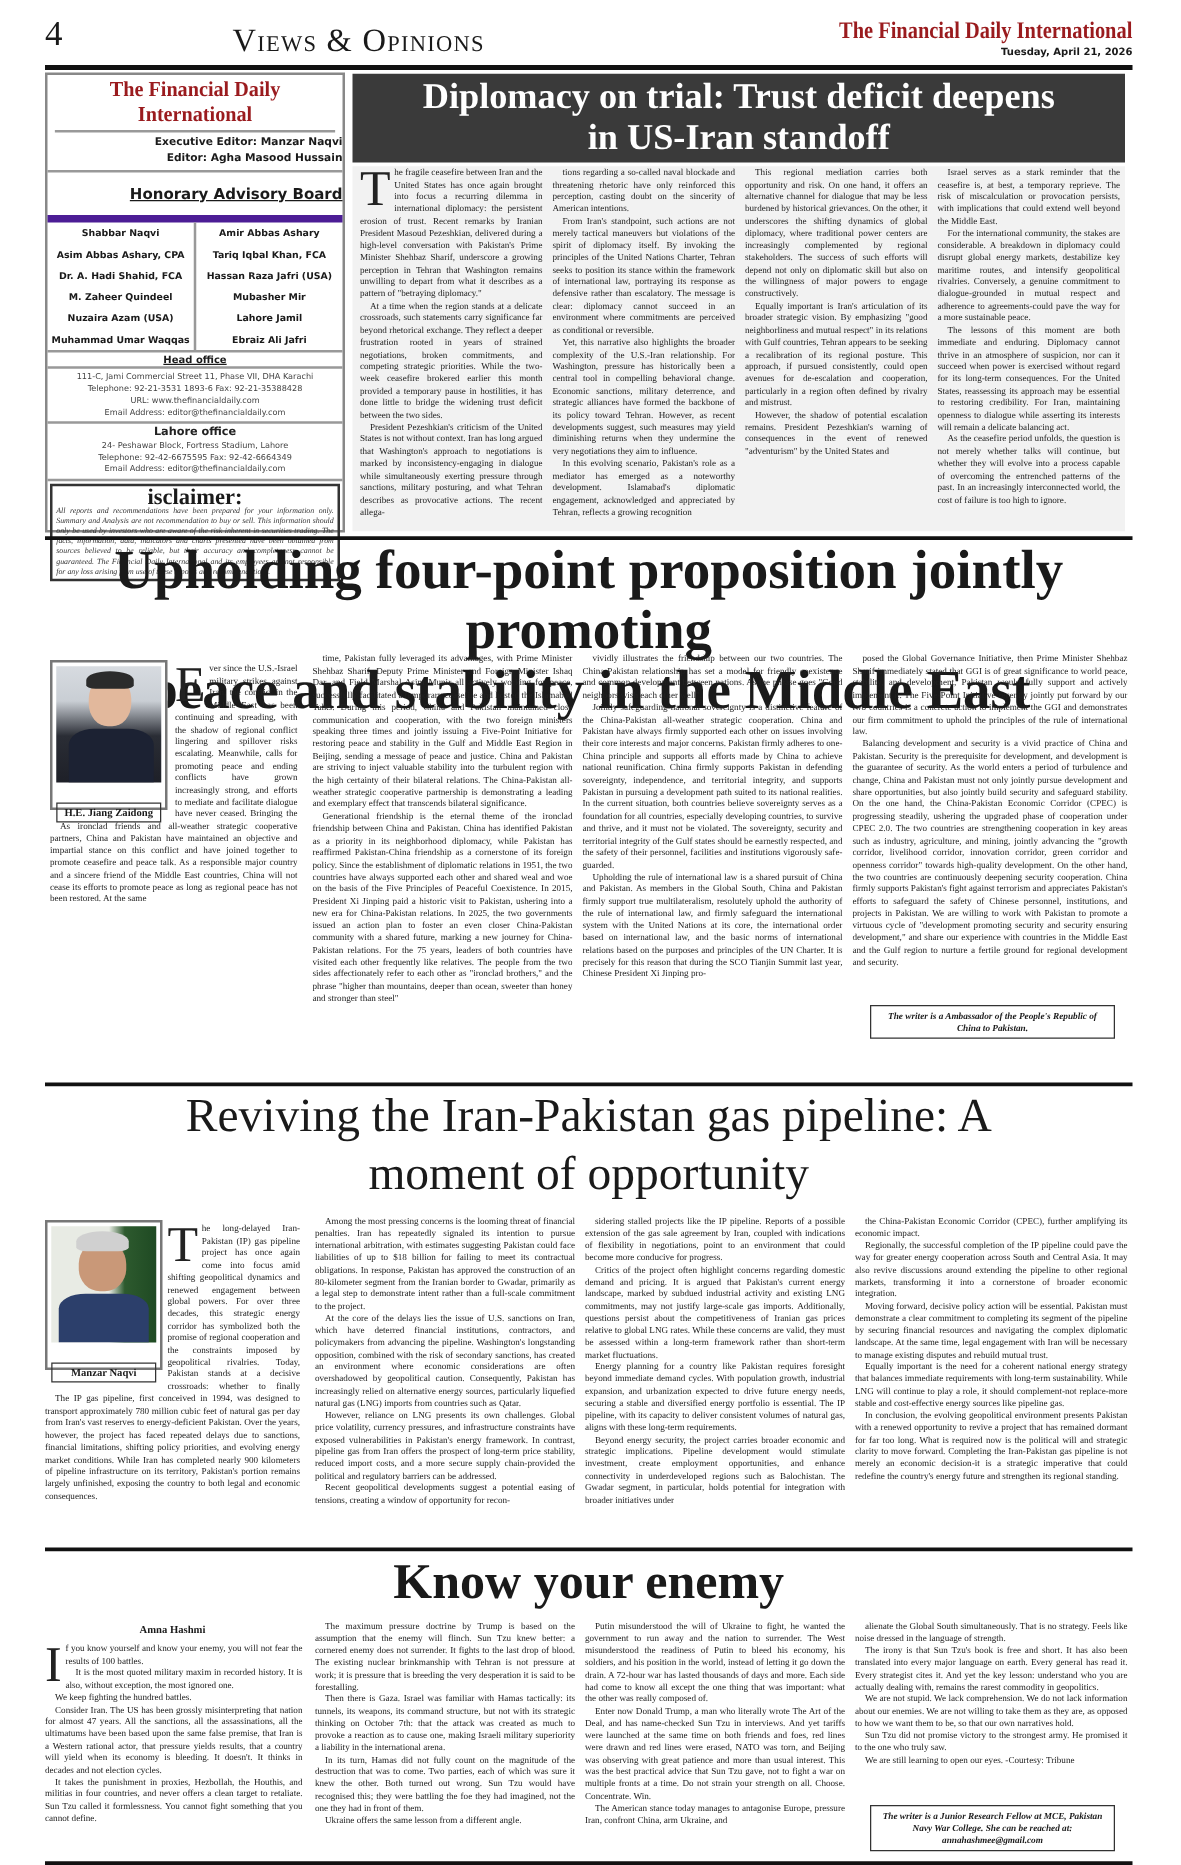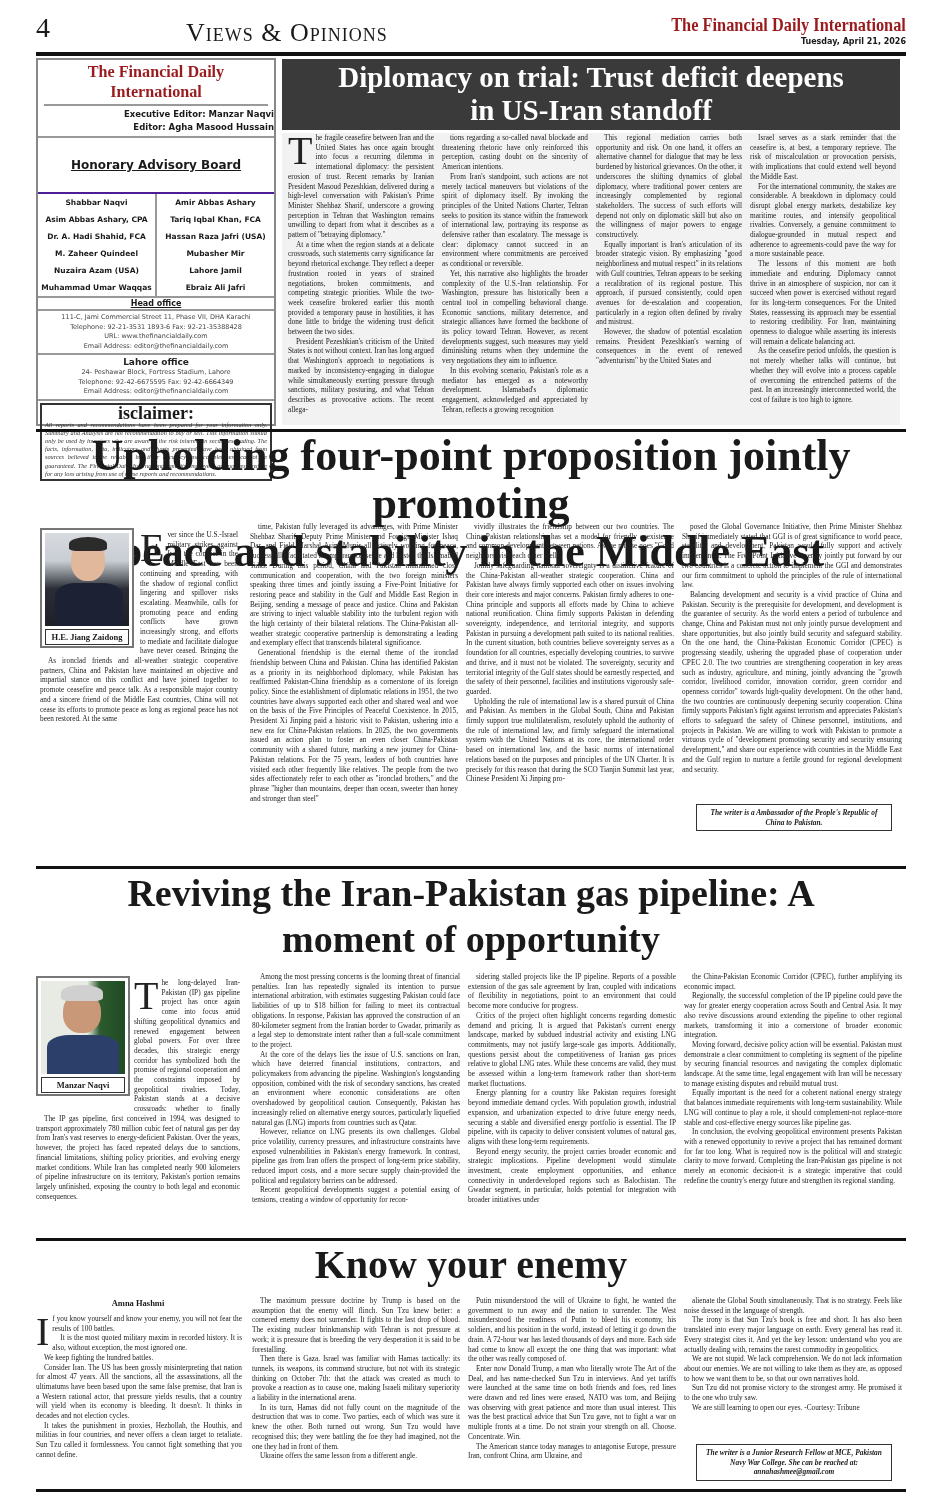--- a/index.html
+++ b/index.html
@@ -10,21 +10,21 @@
   .page-num { position: absolute; left: 0; top: 12px; font-size: 28px; font-family: "Liberation Serif", serif; }
   .section-title { position: absolute; left: 150px; top: 18px; font-size: 26px; font-variant: small-caps; letter-spacing: 1px; font-family: "Liberation Serif", serif; }
   .brand { position: absolute; right: 0; top: 14px; color: #9a1b1e; font-size: 19px; font-family: "Liberation Serif", serif; font-weight: bold; transform: scaleX(0.86); transform-origin: right; }
   .date { position: absolute; right: 0; top: 37px; font-size: 8px; font-weight: bold; font-family: "DejaVu Sans", sans-serif; }
   .mast-rule { position: absolute; left: 36px; top: 52px; width: 870px; height: 4px; background: #111; }
 
   
   .sidebar { position: absolute; left: 36px; top: 58px; width: 240px; height: 368px; border: 2px solid #888; background: #fff; font-family: "DejaVu Sans", sans-serif; }
   .sb-brand { color: #9a1b1e; font-family: "Liberation Serif", serif; font-weight: bold; font-size: 17px; text-align: center; padding: 2px 0; border-bottom: 2px solid #999; transform: scaleX(0.95); }
   .sb-editors { text-align: right; font-size: 8.5px; font-weight: bold; line-height: 13px; padding: 2px 0; border-bottom: 2px solid #999; }
-  .sb-board-title { text-align: center; font-size: 12px; font-weight: bold; text-decoration: underline; padding: 20px 0; border-bottom: 2px solid #4c1d95; }
+  .sb-board-title { text-align: right; font-size: 12px; font-weight: bold; text-decoration: underline; padding: 10px 0; border-bottom: 6px solid #4c1d95; }
   .sb-board { display: flex; border-bottom: 2px solid #999; }
   .sb-col { flex: 1; font-size: 7.5px; font-weight: bold; text-align: center; }
   .sb-col:first-child { border-right: 2px solid #999; }
   .sb-col div { height: 17px; line-height: 17px; white-space: nowrap; }
   .sb-office-title { text-align: center; font-size: 8px; font-weight: bold; text-decoration: underline; padding: 1px 0; border-bottom: 2px solid #999; }
   .sb-office { text-align: center; font-size: 6.5px; line-height: 9.5px; color: #444; padding: 2px 0; border-bottom: 2px solid #999; }
   .sb-lahore-title { font-size: 9px; font-weight: bold; color: #222; text-decoration: none; line-height: 11px; }
   .sb-disclaimer { border: 2px solid #333; margin: 2px; padding: 1px 3px; }
   .sb-disc-title { font-family: "Liberation Serif", serif; font-weight: bold; font-size: 18px; text-align: center; line-height: 15px; }
   .sb-disc-text { font-family: "Liberation Serif", serif; font-style: italic; font-size: 6.3px; line-height: 8.2px; text-align: justify; color: #333; }
@@ -36,25 +36,25 @@
   .col p { text-indent: 8px; }
   .col p.first { text-indent: 0; }
   .dropcap { float: left; font-size: 40px; line-height: 32px; margin: 2px 3px 0 0; font-family: "Liberation Serif", serif; }
 
   .rule { position: absolute; left: 36px; width: 870px; height: 3px; background: #111; }
 
   
   .a2-headline { position: absolute; left: 36px; top: 432px; width: 870px; text-align: center; font-family: "Liberation Serif", serif; font-weight: bold; font-size: 44px; line-height: 48px; color: #1a1a1a; }
   .portrait { position: absolute; border: 2px solid #777; background: #fff; padding: 3px; }
   .portrait .photo { width: 100%; position: relative; overflow: hidden; }
-  .portrait .caption { border: 1.5px solid #333; text-align: center; font-weight: bold; font-size: 8.5px; margin-top: 3px; padding: 2px 0; font-family: "Liberation Serif", serif; }
+  .portrait .caption { border: 1.5px solid #333; text-align: center; font-weight: bold; font-size: 8.5px; margin-top: 16px; padding: 2px 0; font-family: "Liberation Serif", serif; }
   .note-box { position: absolute; border: 1.5px solid #333; text-align: center; font-style: italic; font-weight: bold; font-size: 7.4px; line-height: 9.5px; padding: 3px 4px; font-family: "Liberation Serif", serif; }
 
   
-  .a3-headline { position: absolute; left: 36px; top: 870px; width: 870px; text-align: center; font-family: "Liberation Serif", serif; font-weight: bold; font-size: 38px; line-height: 46px; }
+  .a3-headline { position: absolute; left: 36px; top: 870px; width: 870px; text-align: center; font-family: "Liberation Serif", serif; font-weight: normal; font-size: 38px; line-height: 46px; }
 
   
   .a4-headline { position: absolute; left: 36px; top: 1240px; width: 870px; text-align: center; font-family: "Liberation Serif", serif; font-weight: bold; font-size: 40px; line-height: 50px; }
   .byline { position: absolute; font-weight: bold; font-size: 8.5px; text-align: center; }
 </style>
 </head>
 <body>
 
 <div class="masthead">
   <div class="page-num">4</div>

